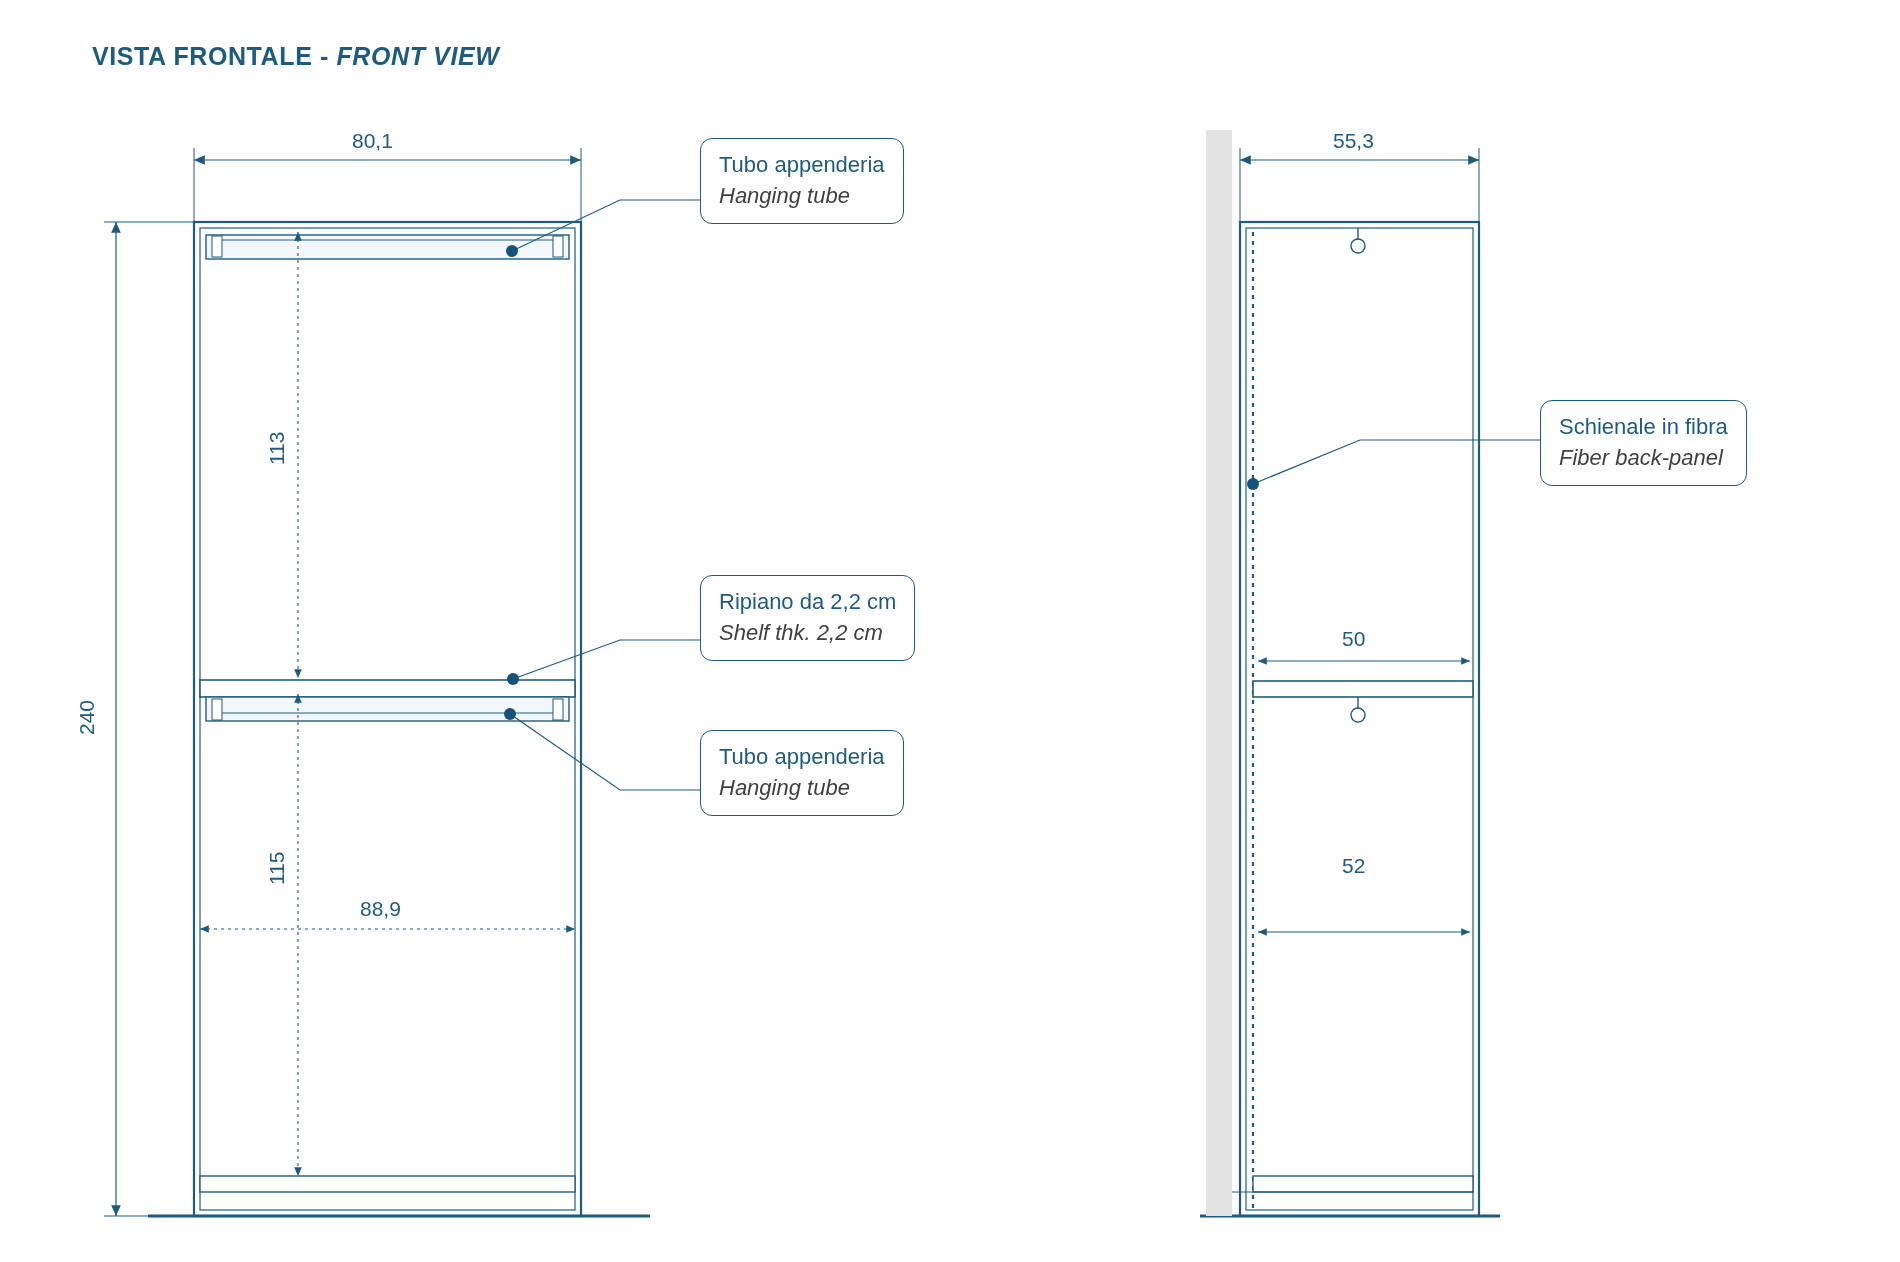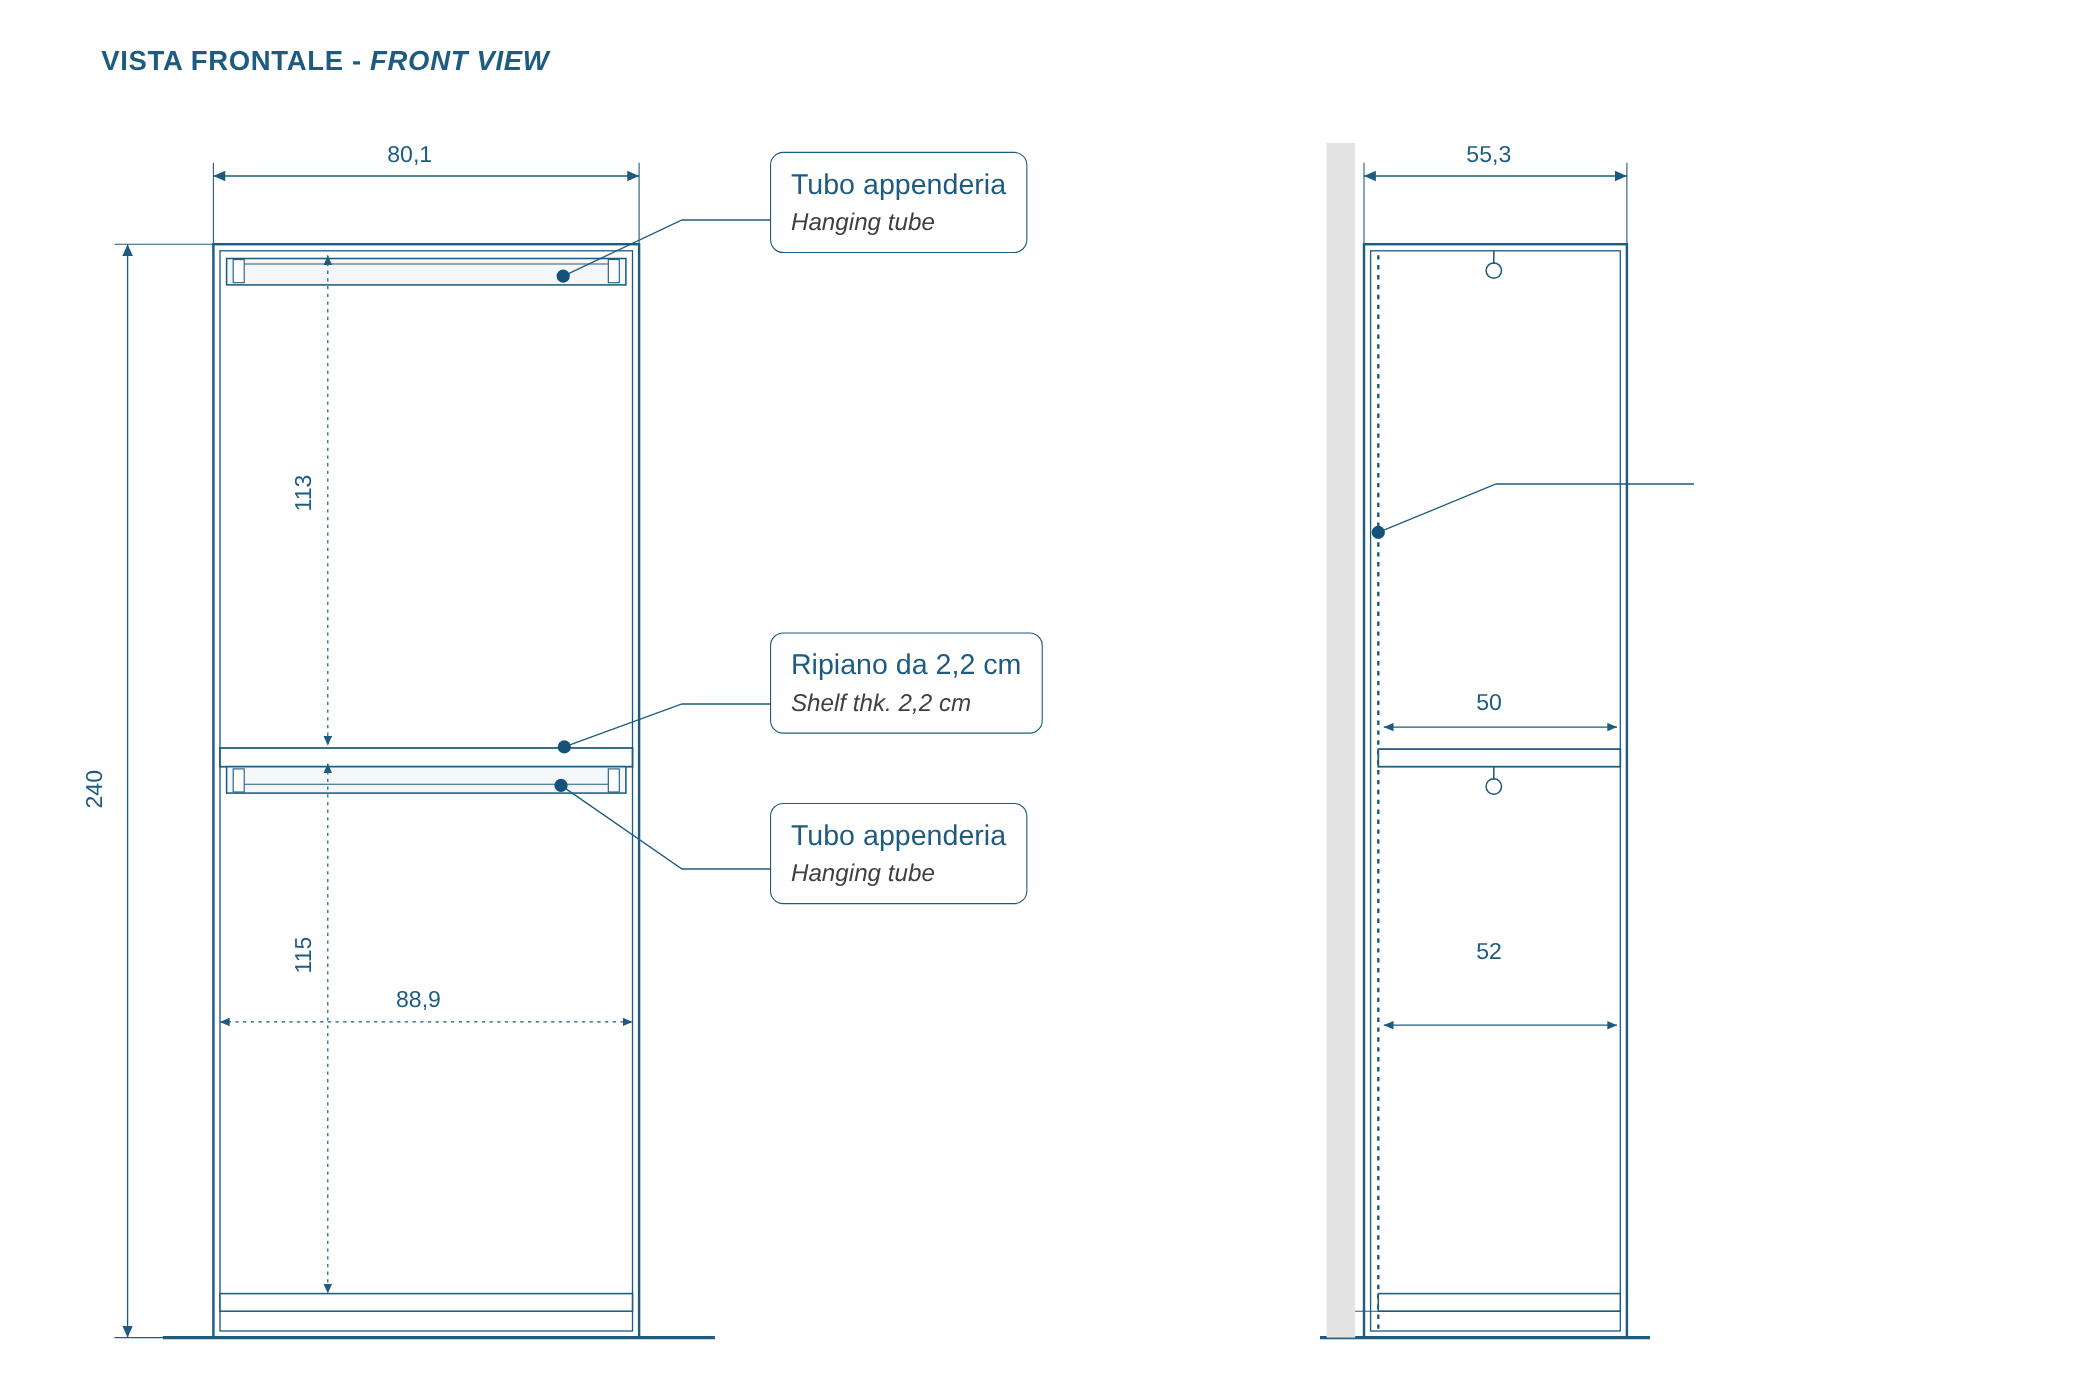--- a/index.html
+++ b/index.html
@@ -45,21 +45,21 @@
     position: absolute;
     border: 1.6px solid #1d5c80;
     border-radius: 12px;
     background: #ffffff;
     padding: 10px 18px 12px 18px;
     box-sizing: border-box;
     line-height: 1.42;
     white-space: nowrap;
   }
   .callout .l1 {
-    font-size: 26px;
+    font-size: 22px;
     font-style: normal;
     color: #1d5c80;
     display: block;
   }
   .callout .l2 {
     font-size: 22px;
     font-style: italic;
     color: #404040;
     display: block;
   }
@@ -209,14 +209,18 @@
   <div class="callout" id="callout-shelf">
     <span class="l1">Ripiano da 2,2 cm</span>
     <span class="l2">Shelf thk. 2,2 cm</span>
   </div>
 
   <div class="callout" id="callout-tube-bot">
     <span class="l1">Tubo appenderia</span>
     <span class="l2">Hanging tube</span>
   </div>
 
+  <div class="callout" id="callout-backpanel">
+    <span class="l1">Schienale in fibra</span>
+    <span class="l2">Fiber back-panel</span>
+  </div>
 
 </div>
 
 </body></html>

